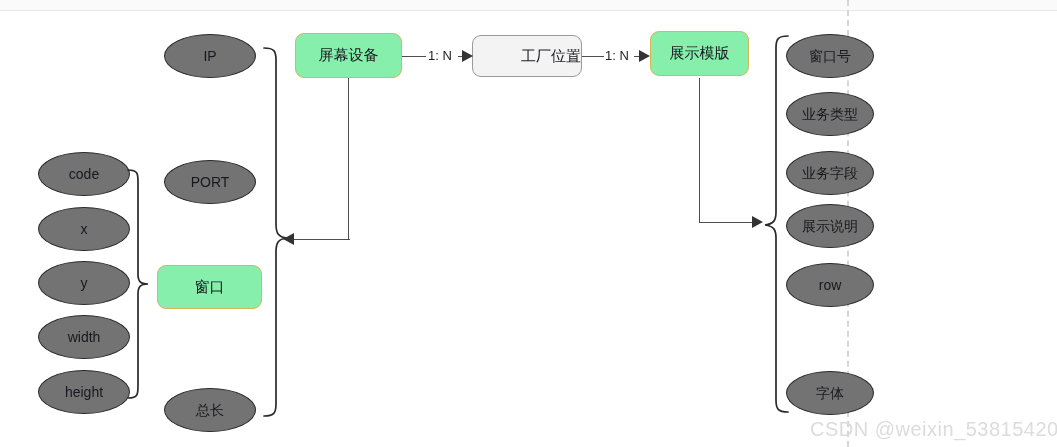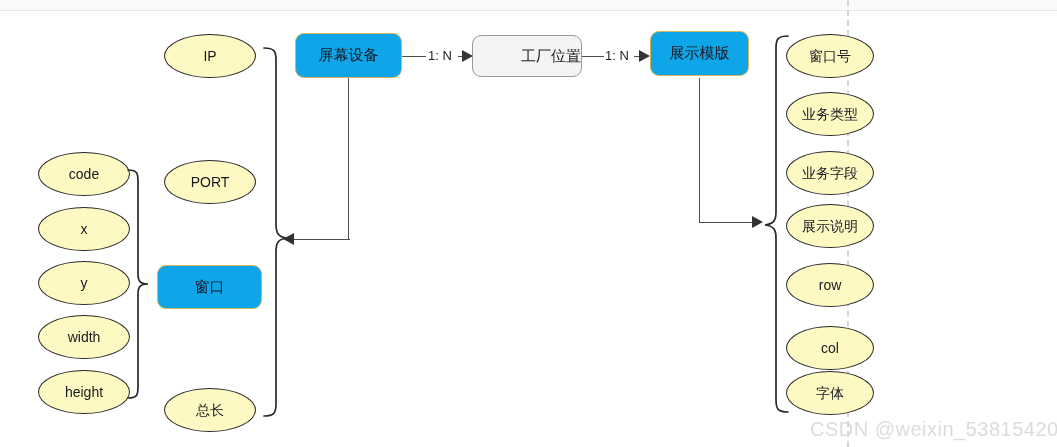--- a/index.html
+++ b/index.html
@@ -28,21 +28,21 @@
     top: 0;
     width: 0;
     height: 447px;
     border-left: 2px dashed #d6d6d6;
   }
   
   .ellipse {
     position: absolute;
     border: 1.6px solid #2a2a2a;
     border-radius: 50%;
-    background: #fef9c3;
+    background: #737373;
     display: flex;
     align-items: center;
     justify-content: center;
     color: #18181f;
     font-size: 14px;
     line-height: 1;
     box-sizing: border-box;
     white-space: nowrap;
   }
   
@@ -51,21 +51,21 @@
     border-radius: 9px;
     display: flex;
     align-items: center;
     justify-content: center;
     font-size: 15px;
     color: #18181f;
     box-sizing: border-box;
     white-space: nowrap;
   }
   .ebox.accent {
-    background: #0ea5e9;
+    background: #86efac;
     border: 1.6px solid #d6b656;
   }
   .ebox.neutral {
     background: #f3f3f3;
     border: 1.6px solid #9a9a9a;
     justify-content: flex-end;
   }
   
   .seg-h {
     position: absolute;
@@ -208,22 +208,19 @@
   </div>
   <div class="ellipse" style="left:786px; top:151px; width:88px; height:44px;">
     <span>业务字段</span>
   </div>
   <div class="ellipse" style="left:786px; top:204px; width:88px; height:44px;">
     <span>展示说明</span>
   </div>
   <div class="ellipse" style="left:786px; top:263px; width:88px; height:44px;">
     <span>row</span>
   </div>
-  <div class="ellipse" style="left:786px; top:326px; width:88px; height:44px;">
-    <span>col</span>
-  </div>
   <div class="ellipse" style="left:786px; top:371px; width:88px; height:44px;">
     <span>字体</span>
   </div>
 
   <div class="watermark" style="left:810px; top:418px;">CSDN @weixin_53815420</div>
 
 </div>
 
 </body></html>

